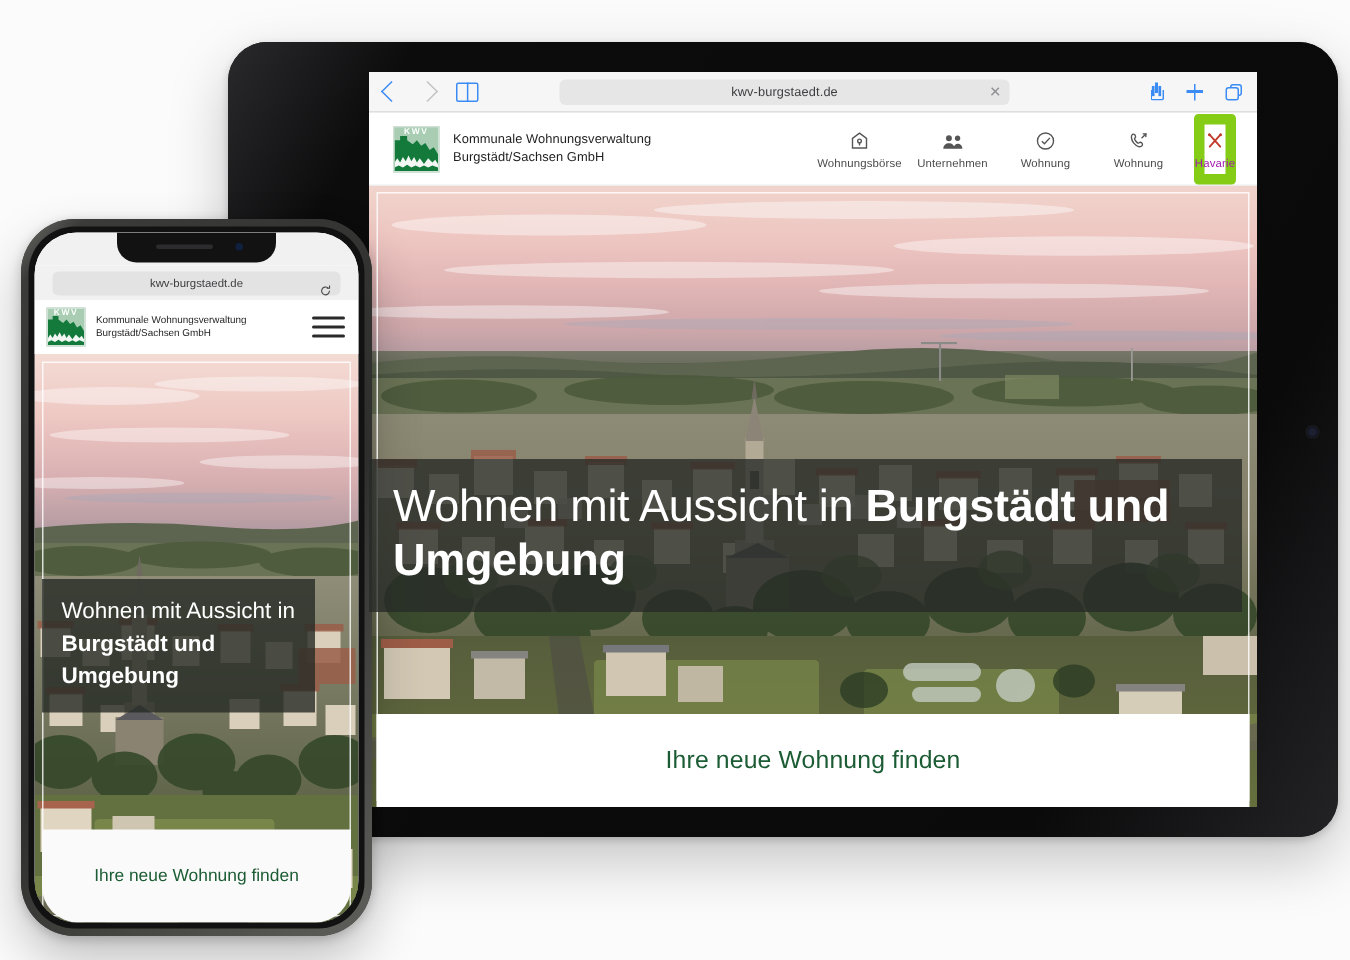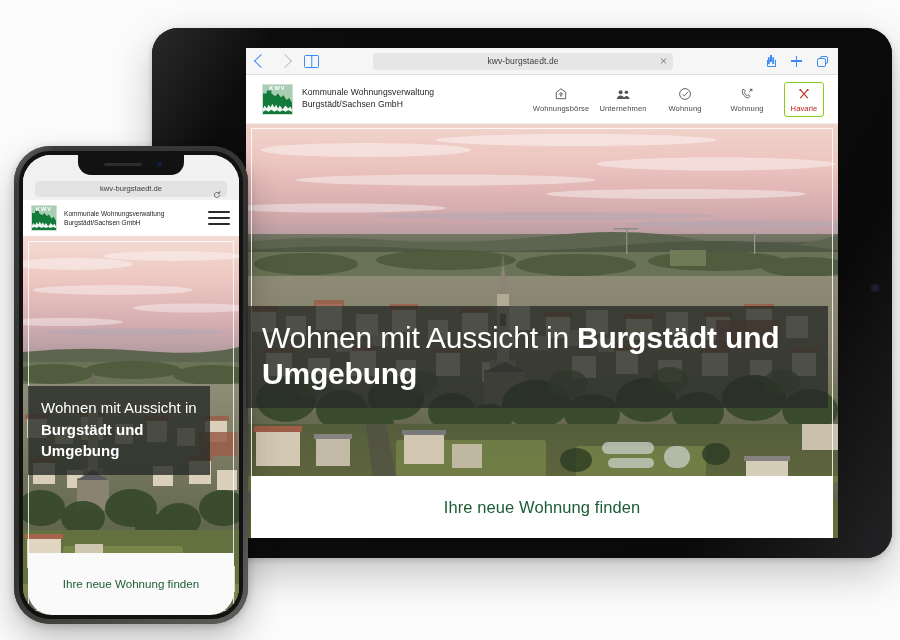--- a/index.html
+++ b/index.html
@@ -82,21 +82,21 @@
   }
   .logo svg{position:absolute;left:0;top:0;width:100%;height:100%;}
   .brand-txt{font-size:8.6px;line-height:11.6px;color:#1f1f1f;letter-spacing:.05px;}
   .t-nav{display:flex;align-items:center;gap:0;margin-left:auto;}
   .navitem{
     width:62px;display:flex;flex-direction:column;align-items:center;gap:3px;
     color:#4a4a4a;text-decoration:none;padding:4px 0 2px;box-sizing:border-box;
   }
   .navitem .nlabel{font-size:7.6px;letter-spacing:.1px;white-space:nowrap;}
   .navitem.alarm{
-    border:1px solid #84cc16;border-radius:3px;color:#b91c1c;width:40px;padding:4px 0 3px;margin-left:6px;
+    border:7px solid #84cc16;border-radius:3px;color:#a21caf;width:28px;padding:4px 0 3px;margin-left:6px;
   }
   .nico{height:14px;display:flex;align-items:flex-end;justify-content:center;}
 
   
   .t-hero{position:relative;height:calc(490px - 27px - 49px);overflow:hidden;background:#2b2b27;}
   .photo{position:absolute;inset:0;overflow:hidden;}
   .frameline{
     position:absolute;left:5px;right:5px;top:4px;bottom:4px;
     border:1px solid rgba(255,255,255,.82);pointer-events:none;z-index:4;
   }

